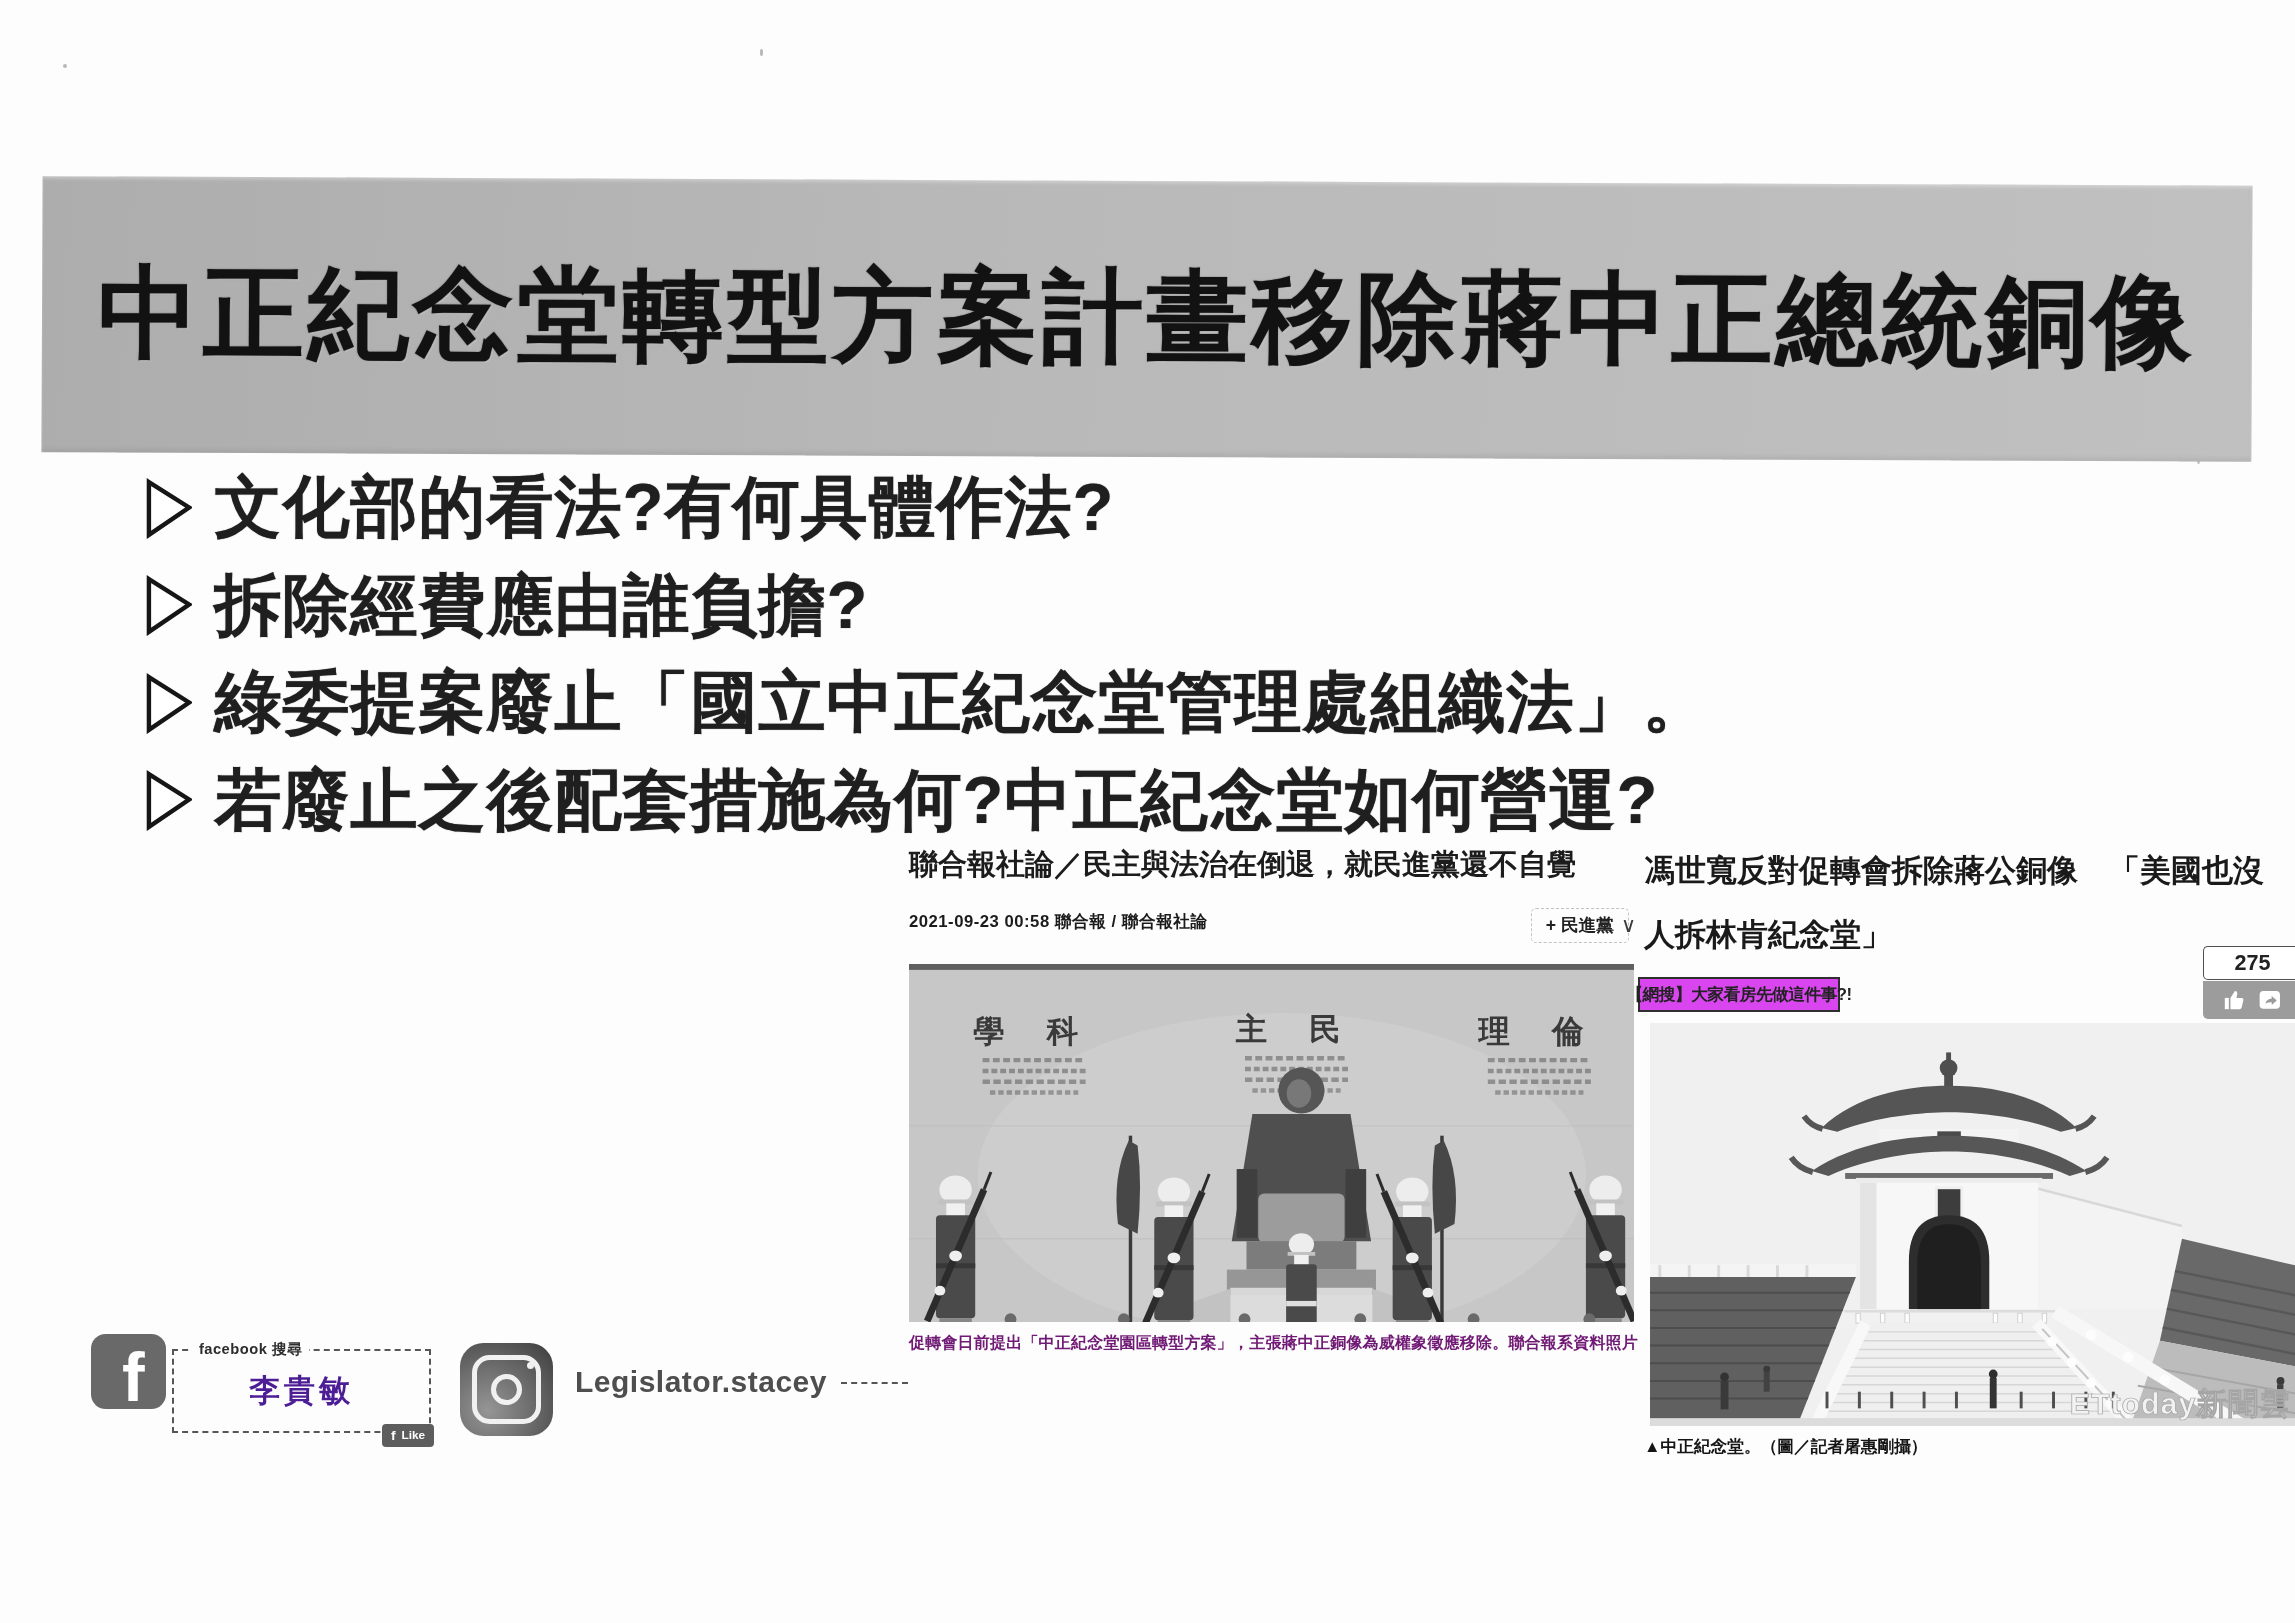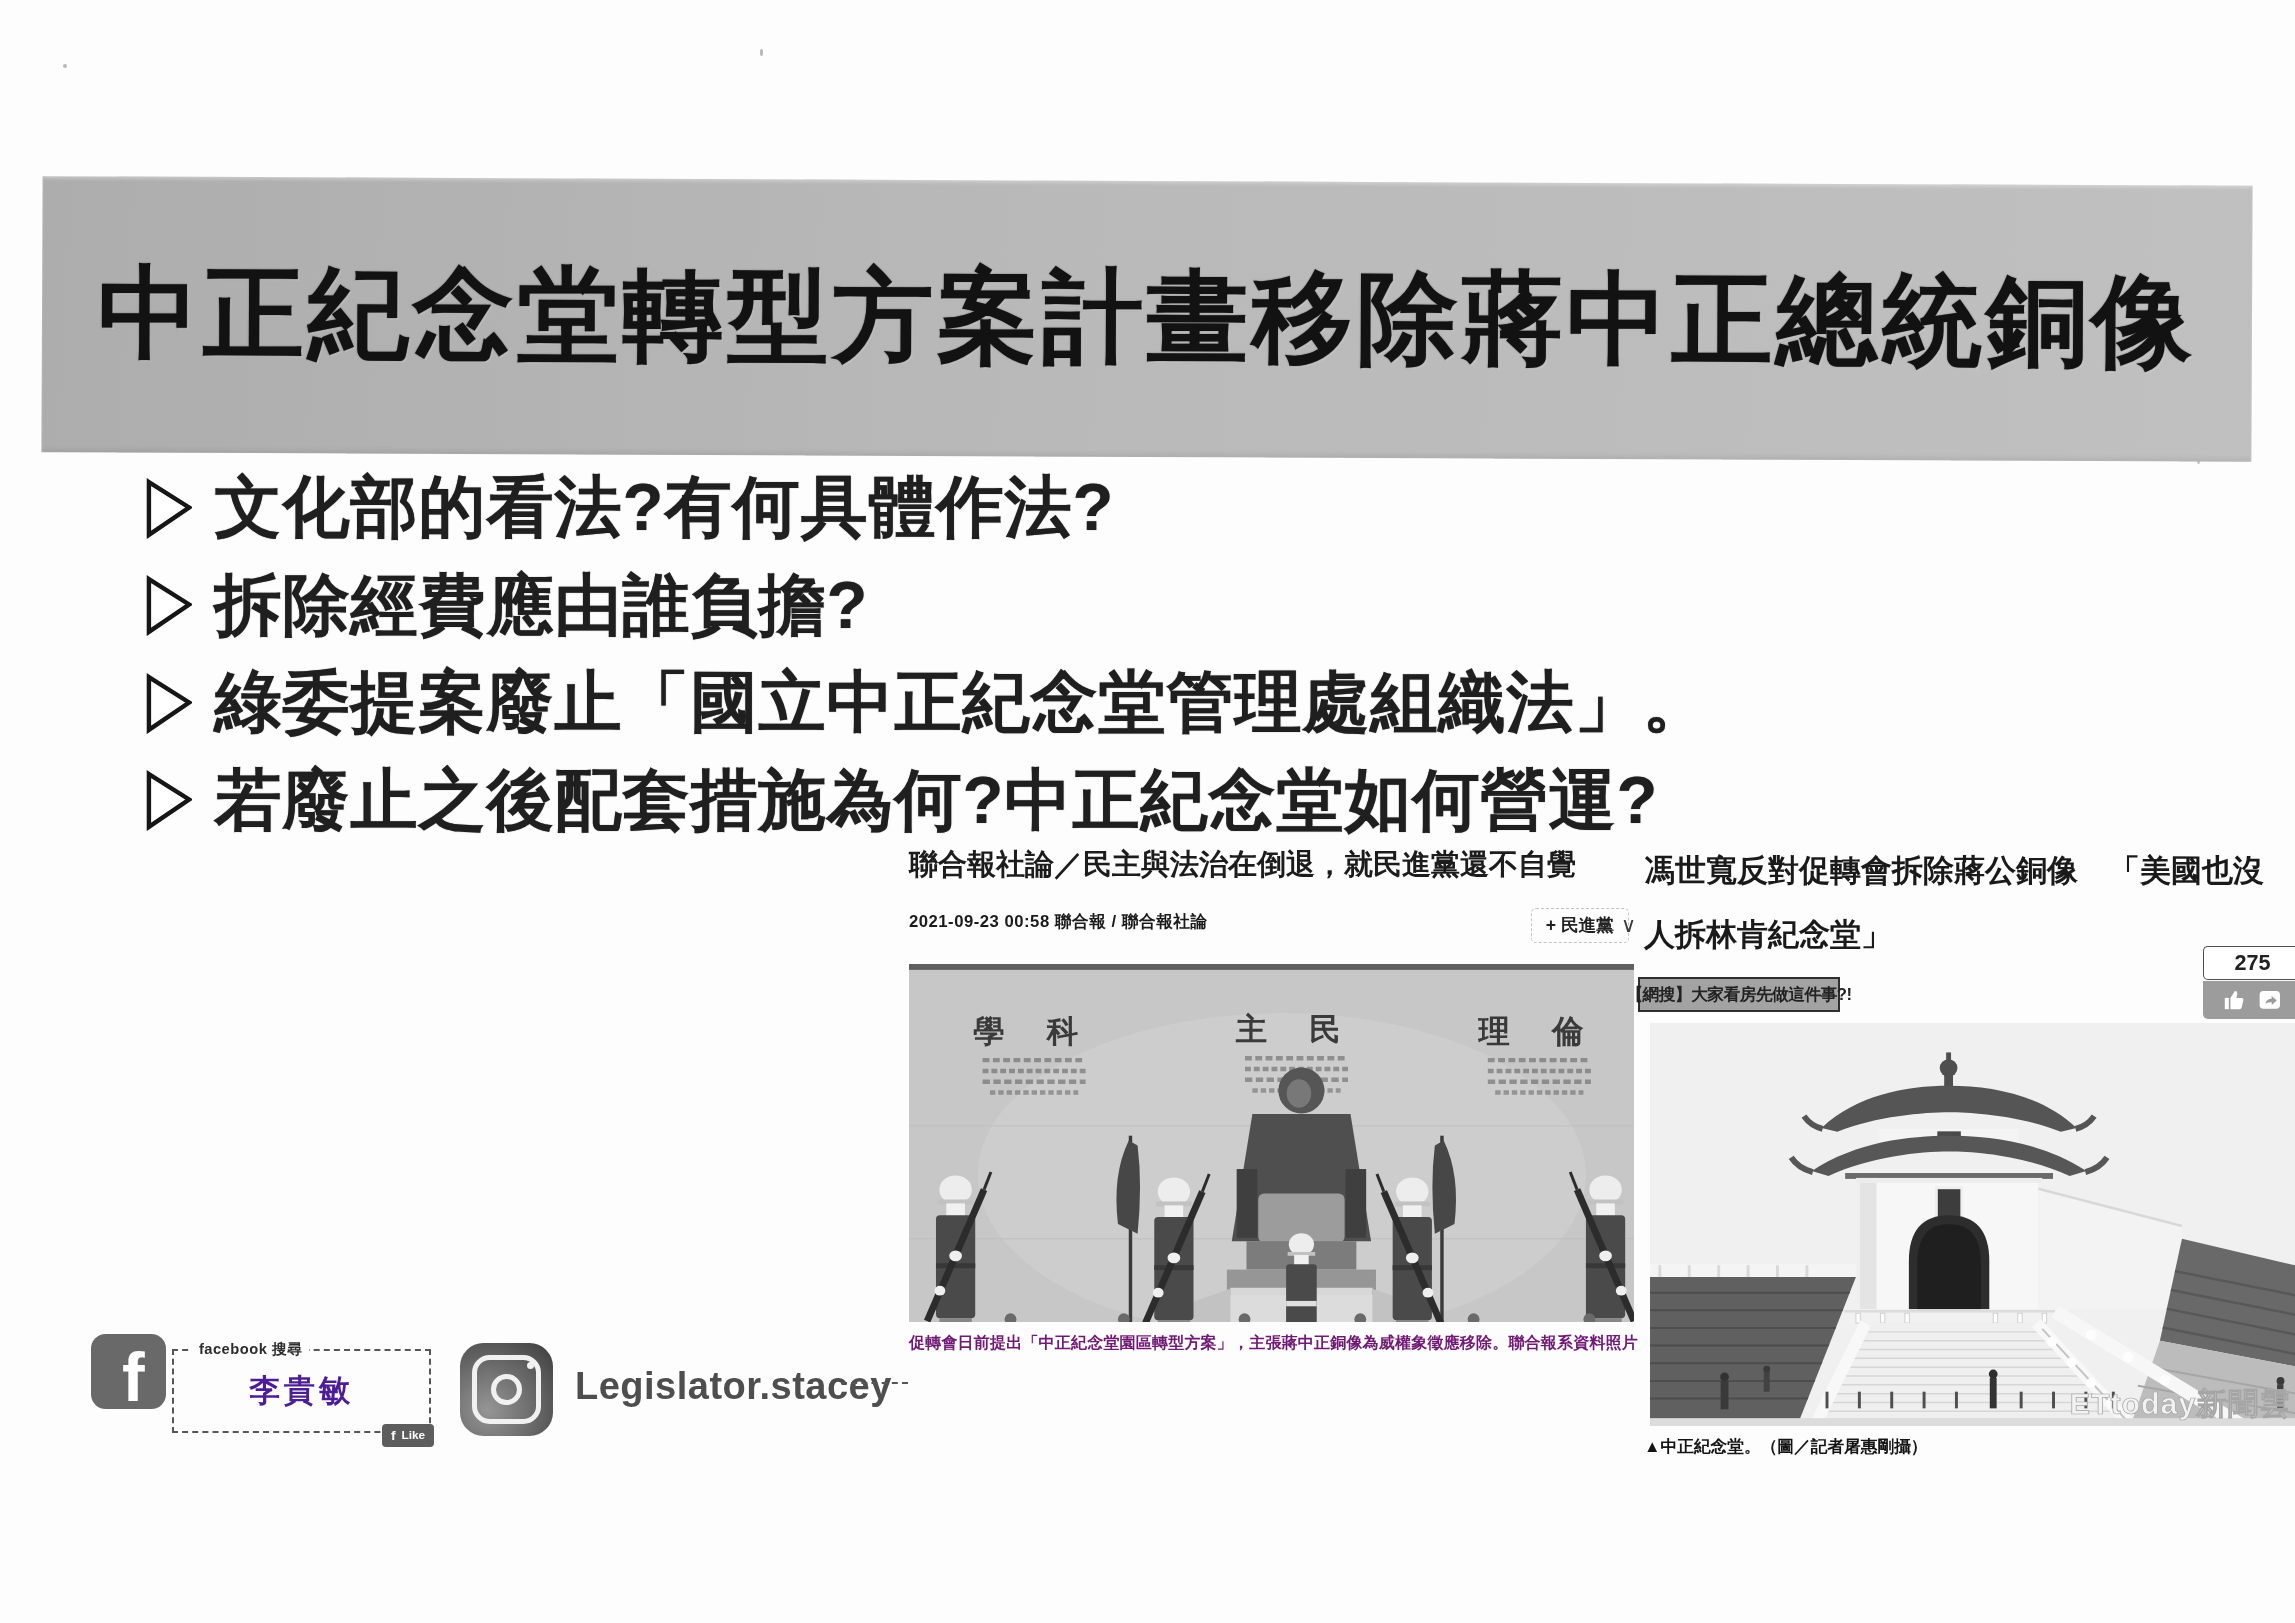--- a/index.html
+++ b/index.html
@@ -39,21 +39,21 @@
   }
   .al-chevron{position:absolute;left:712px;top:3.9px;font-size:20.6px;color:#3c3c3c;}
   .photo-frame{margin-top:16.7px;width:725px;height:358px;overflow:hidden;background:#c7c7c7;}
   .al-caption{margin-top:10.8px;font-size:16px;color:#701a75;letter-spacing:0.2px;font-weight:600;white-space:nowrap;}
   
   .ar-headlines{position:absolute;left:1644px;top:850px;width:652px;}
   .ar-h1,.ar-h2{font-size:31px;font-weight:800;color:#1a1a1a;white-space:nowrap;}
   .ar-h2{margin-top:21.6px;}
   .ad-box{
     position:absolute;left:1638px;top:977px;width:202px;height:35px;border:2px solid #2e2e2e;
-    background:#a3a3a3;display:flex;align-items:center;justify-content:center;
+    background:#d946ef;display:flex;align-items:center;justify-content:center;
     font-size:16.7px;font-weight:800;color:#222;letter-spacing:-0.5px;white-space:nowrap;
   }
   .like-widget{position:absolute;left:2203px;top:946px;width:98px;}
   .lw-count{
     height:34px;background:#fff;border:1.5px solid #4f4f4f;border-right:none;border-radius:4.9px 0 0 4.9px;
     display:flex;align-items:center;justify-content:center;font-size:21.6px;font-weight:700;color:#222;
   }
   .lw-buttons{
     height:38px;background:#9c9c9c;border-radius:0 0 0 4.9px;margin-top:1px;
     display:flex;align-items:center;justify-content:center;gap:12.8px;
@@ -81,21 +81,21 @@
   }
   .like-chip .f{font-size:13.7px;font-weight:900;}
   .like-chip .lbl{font-size:11.8px;font-weight:600;}
   .ig-icon{
     position:absolute;left:460px;top:1343px;width:93px;height:93px;border-radius:23.5px;
     background:radial-gradient(circle at 30% 72%, #959595 0%, #6e6e6e 45%, #3c3c3c 100%);
   }
   .ig-outline{position:absolute;inset:11.8px;border:5.4px solid #f1f1f1;border-radius:17.7px;}
   .ig-lens{position:absolute;left:31px;top:31px;width:31px;height:31px;border:5.4px solid #f1f1f1;border-radius:50%;}
   .ig-dot{position:absolute;right:18.6px;top:18.6px;width:7.8px;height:7.8px;background:#f1f1f1;border-radius:50%;}
-  .ig-handle{position:absolute;left:575px;top:1365px;font-size:38px;font-weight:700;color:#4e4e4e;letter-spacing:0.5px;}
+  .ig-handle{position:absolute;left:575px;top:1365px;font-size:30px;font-weight:700;color:#4e4e4e;letter-spacing:0.5px;}
   .dash-seg{position:absolute;left:841px;top:1382px;width:67px;border-top:2.9px dashed #555;}
   .speck{position:absolute;background:#b9b9b9;border-radius:50%;}
 </style>
 </head>
 <body>
 
 <div id="page">
 
   <div class="speck" style="left:63px;top:64px;width:3.9px;height:3.9px;"></div>
   <div class="speck" style="left:760px;top:49px;width:2.5px;height:6.9px;"></div>

